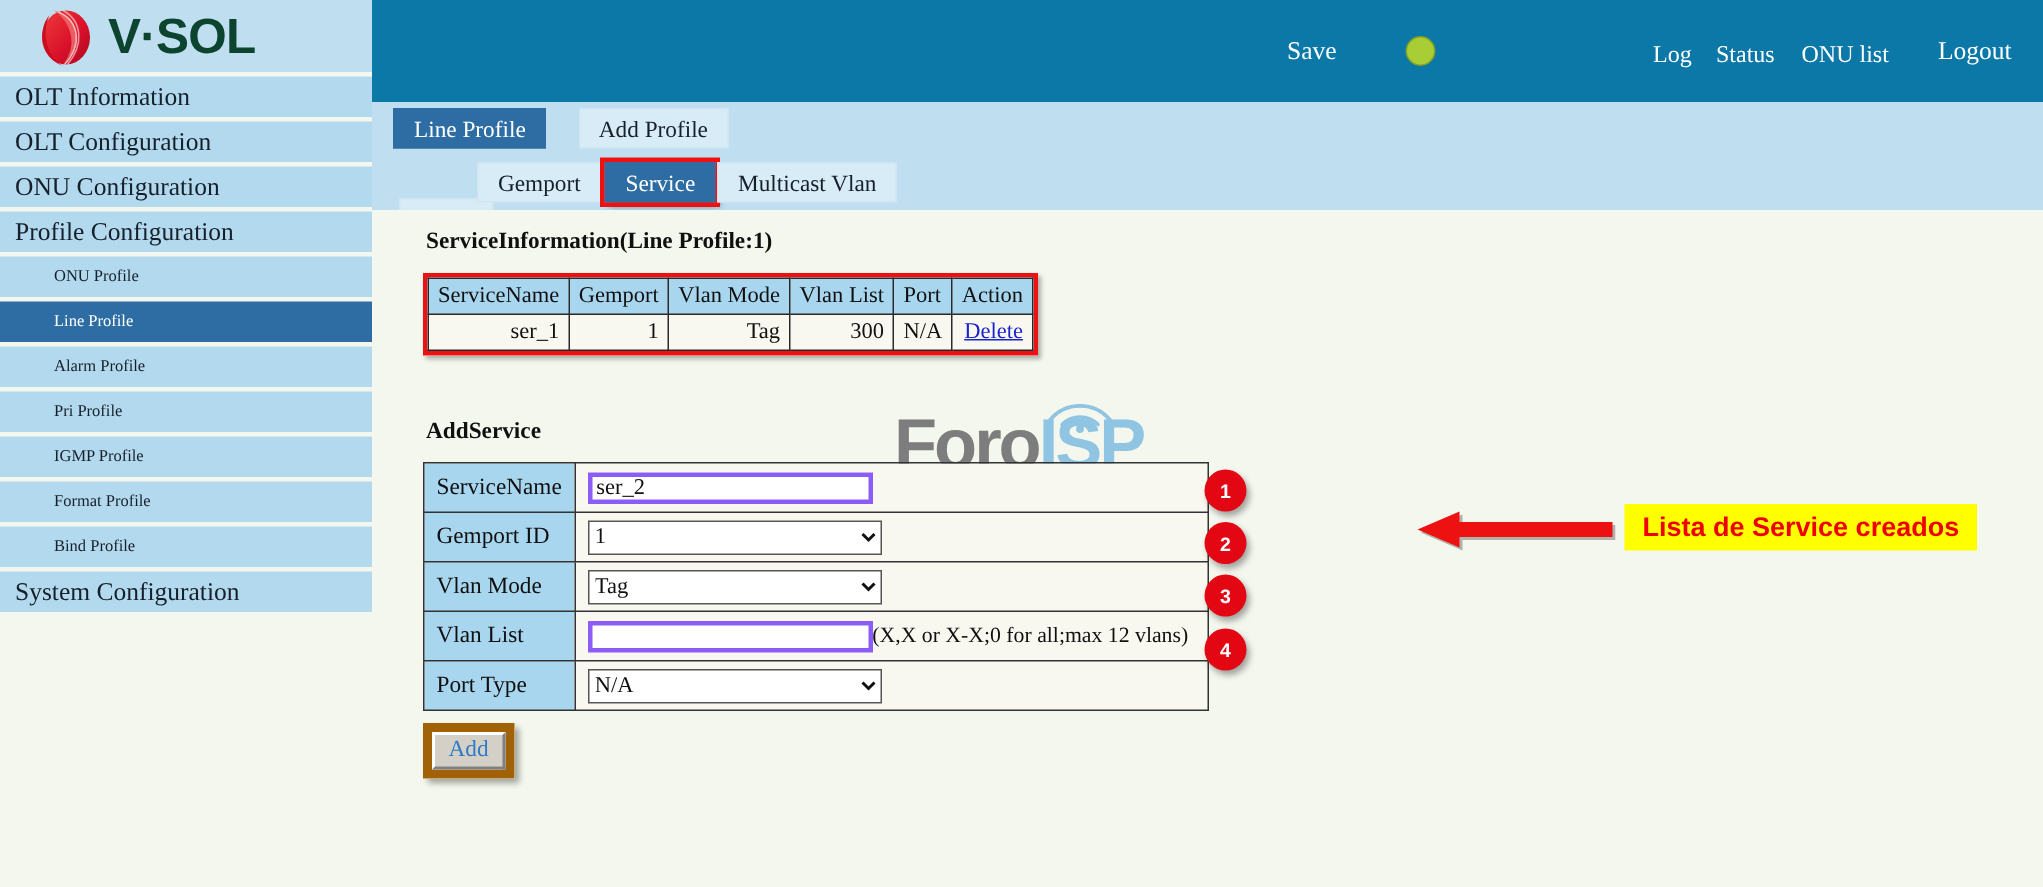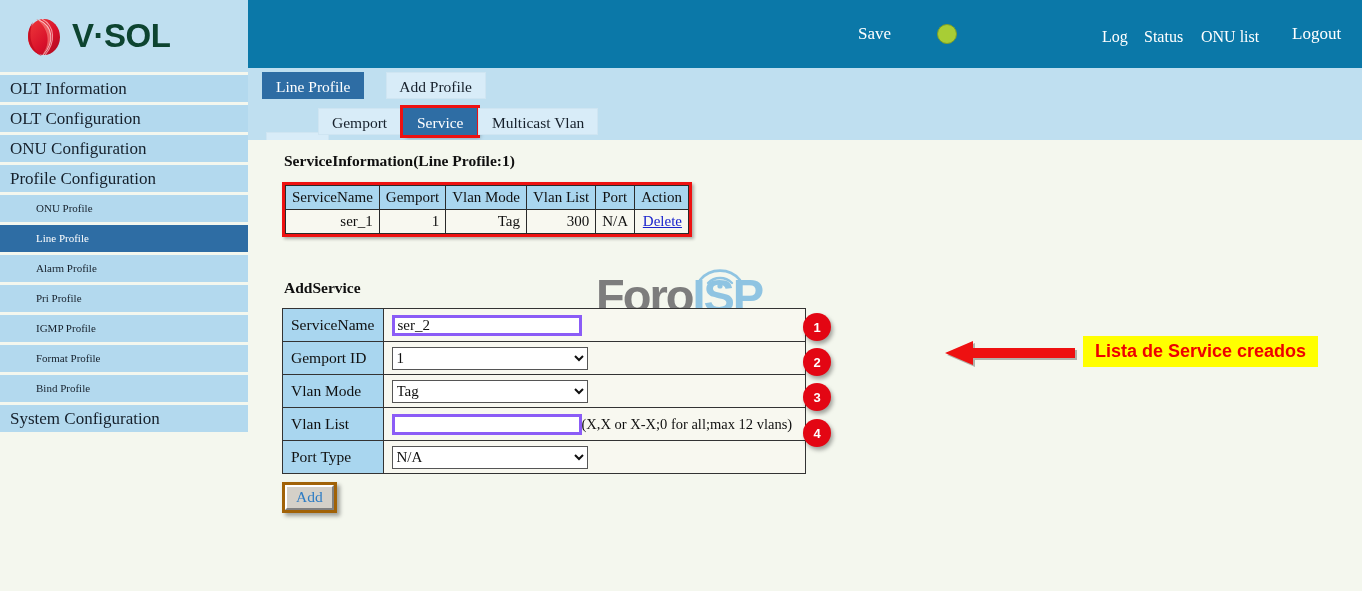--- a/index.html
+++ b/index.html
@@ -12,21 +12,21 @@
   }
 
   #app { position: relative; width: 1362px; height: 591px; background: #f4f7ee; }
 
   
   #sidebar {
     position: absolute; left: 0; top: 0; width: 248px; height: 591px;
     background: #f4f7ee;
   }
   #logo-area {
-    height: 72px; background: #bfdff0;
+    height: 48px; background: #bfdff0;
     display: flex; align-items: center; padding-left: 22px;
   }
   #logo-mark { width: 44px; height: 46px; position: relative; margin-right: 6px; }
   #logo-text {
     font-family: "Liberation Sans", sans-serif;
     font-weight: bold; font-size: 33px; letter-spacing: -0.5px;
     color: #0d4430;
   }
   #sidebar-sep { height: 3px; background: #f4f7ee; }
 
@@ -182,21 +182,21 @@
     width: 196px; height: 23px;
     border: 1px solid #555555;
     background: #ffffff;
     color: #101010;
   }
   .hint { font-size: 14.5px; color: #101010; }
 
   
   #add-btn-wrap {
     position: absolute; left: 34px; top: 342px;
-    border: 3px solid #a16207;
+    border: 6px solid #a16207;
     box-shadow: 3px 3px 4px rgba(0,0,0,0.35);
     display: inline-block;
   }
   #add-btn {
     font-family: "Liberation Serif", serif;
     font-size: 15.5px; color: #2d7cc4;
     background: #d4d0c8;
     border-top: 2px solid #ffffff;
     border-left: 2px solid #ffffff;
     border-right: 2px solid #808080;

